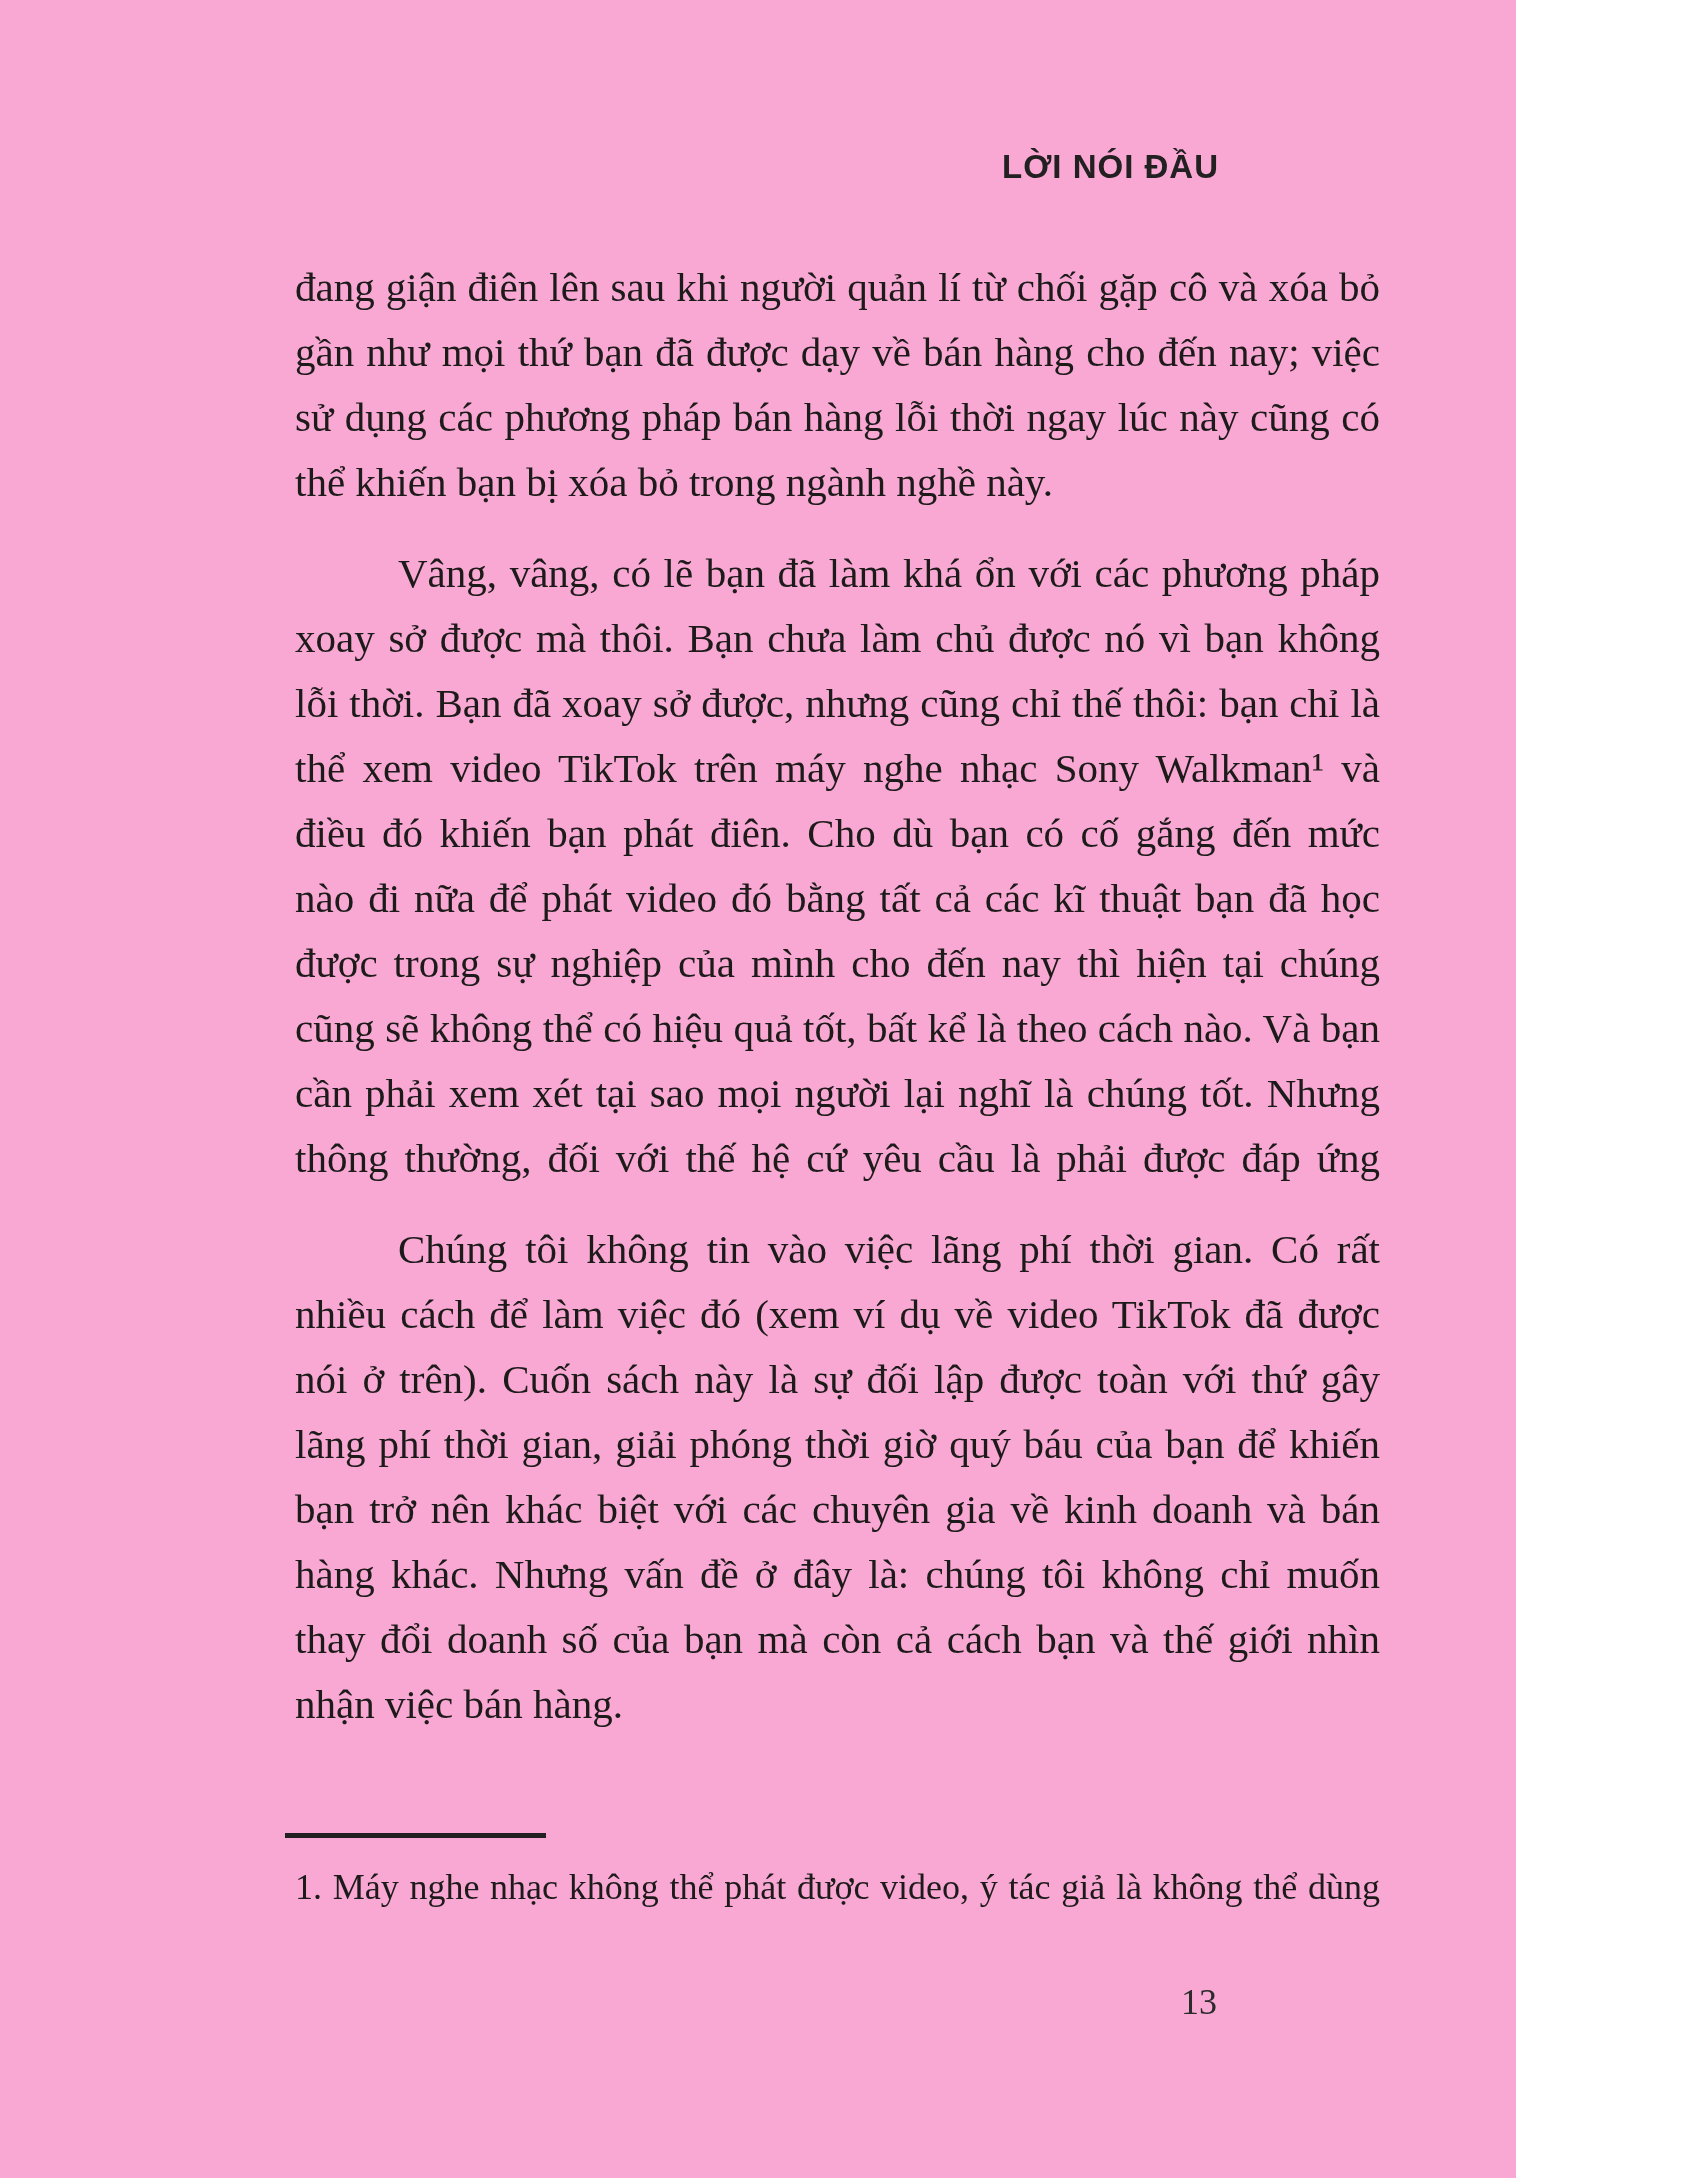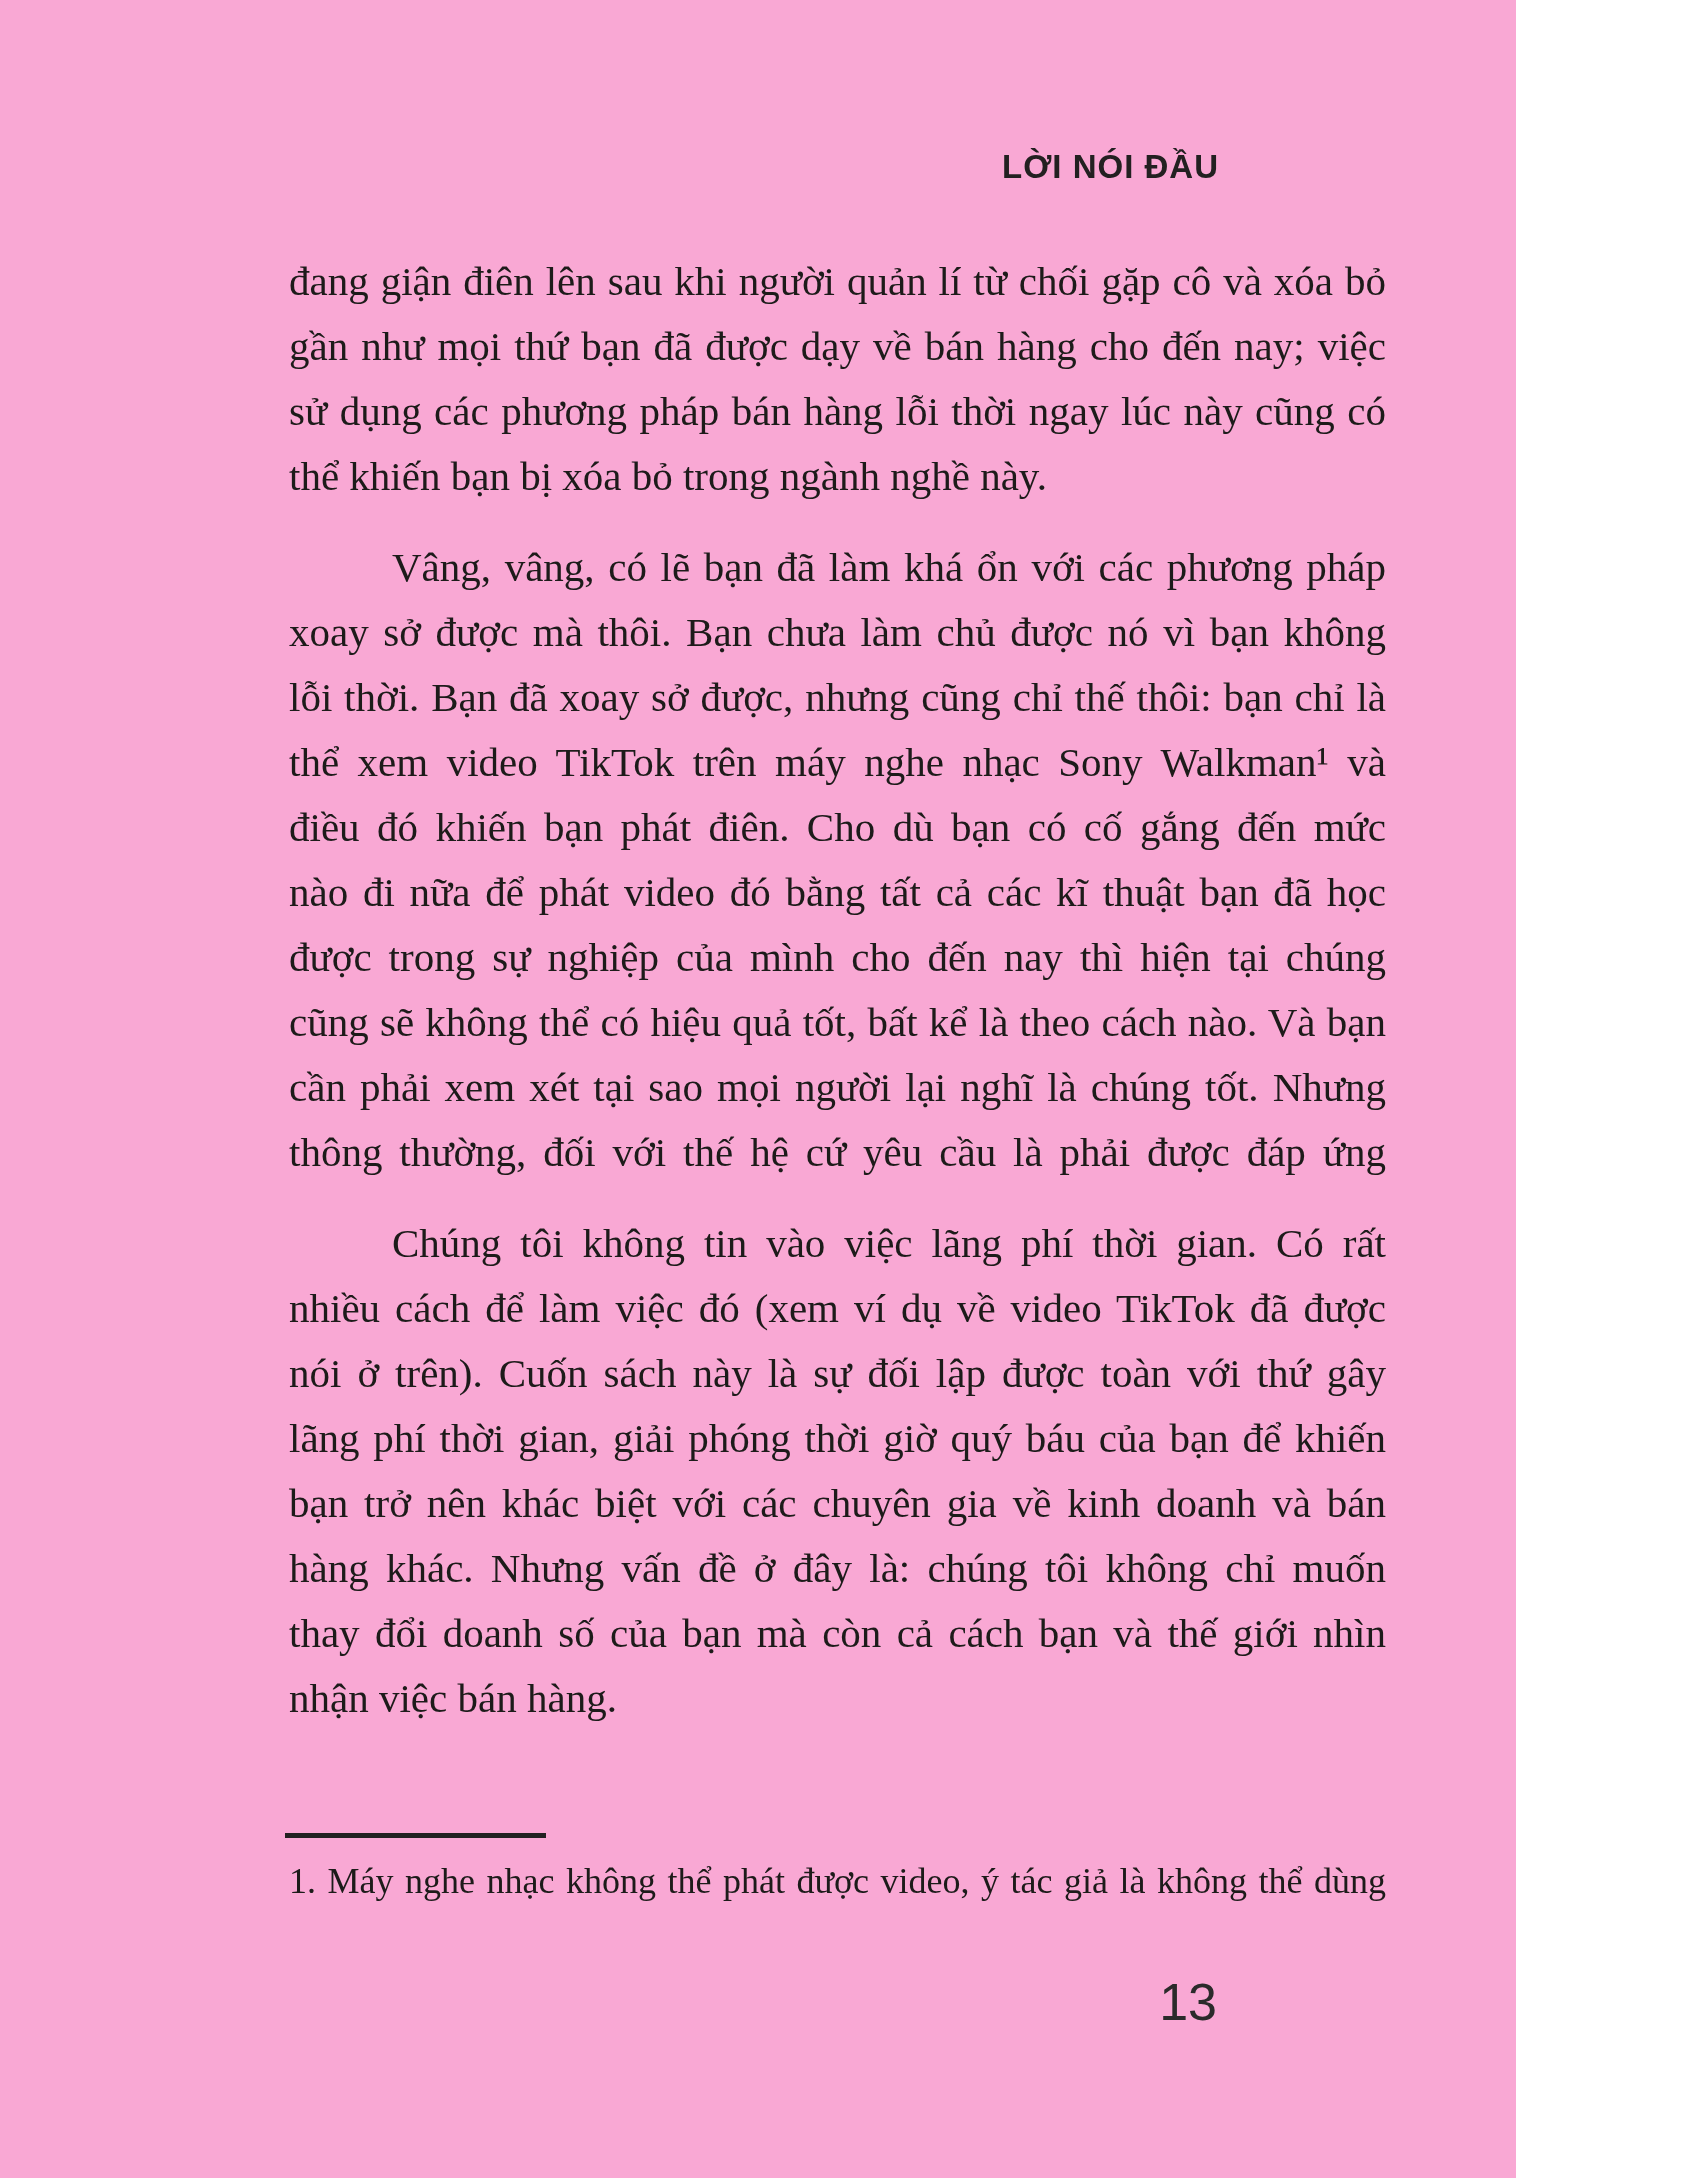--- a/index.html
+++ b/index.html
@@ -27,21 +27,21 @@
     letter-spacing: 1px;
     color: #232021;
     white-space: nowrap;
   }
   .body-text {
     position: absolute;
     left: 289px;
     top: 249px;
     width: 1097px;
   }
-  .para { margin: 0; }
+  .para { margin: 6px; }
   .para + .para { margin-top: 26px; }
   .line {
     height: 65px;
     line-height: 65px;
     font-size: 41px;
     text-align: justify;
     text-align-last: justify;
     text-justify: inter-word;
     white-space: nowrap;
     overflow: visible;
@@ -68,22 +68,22 @@
   }
   .footnote .line {
     height: 57px;
     line-height: 57px;
     font-size: 36px;
   }
   .page-number {
     position: absolute;
     top: 1980px;
     right: 299px;
-    font-family: Liberation Sans, sans-serif;
-    font-size: 52px;
+    font-family: Liberation Serif, serif;
+    font-size: 36px;
     line-height: 44px;
     color: #2b2b2b;
     text-align: center;
   }
 </style>
 </head>
 <body>
 
 <div class="page">
 

